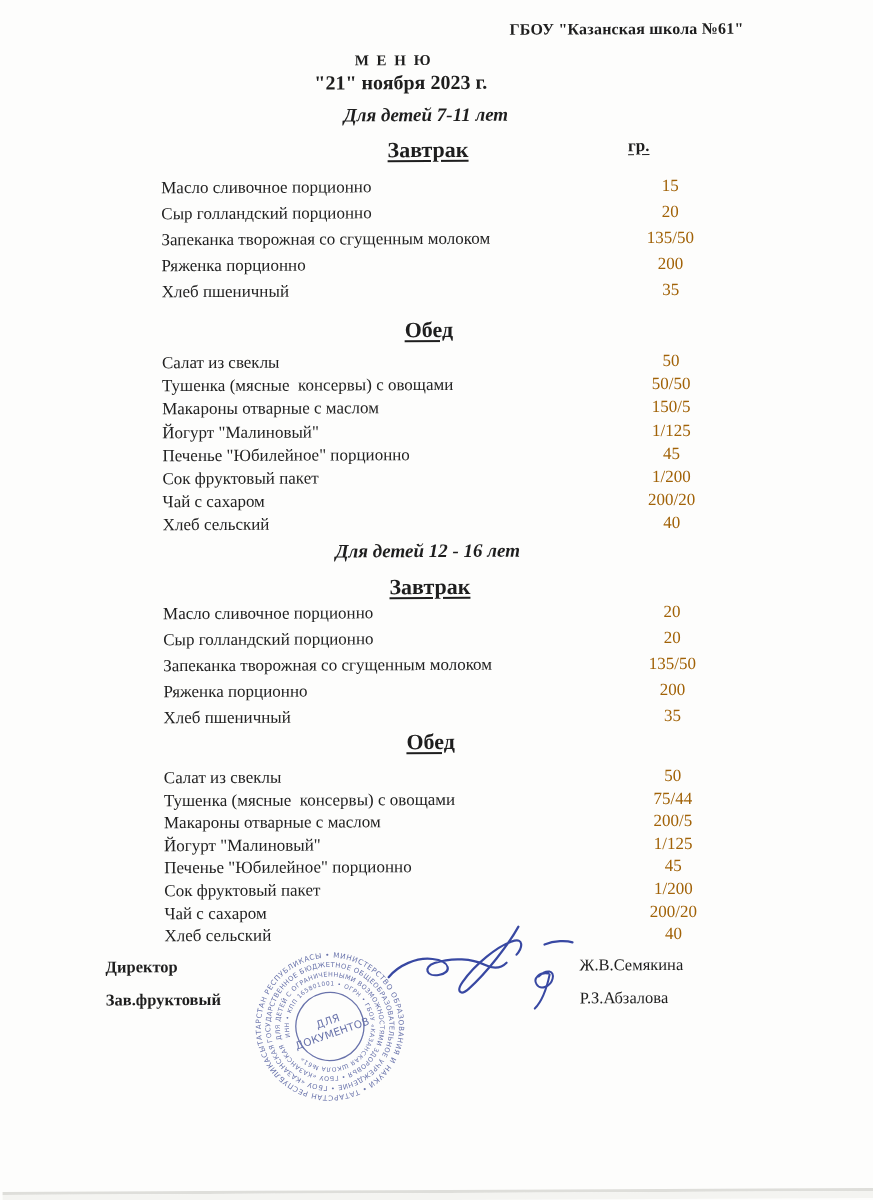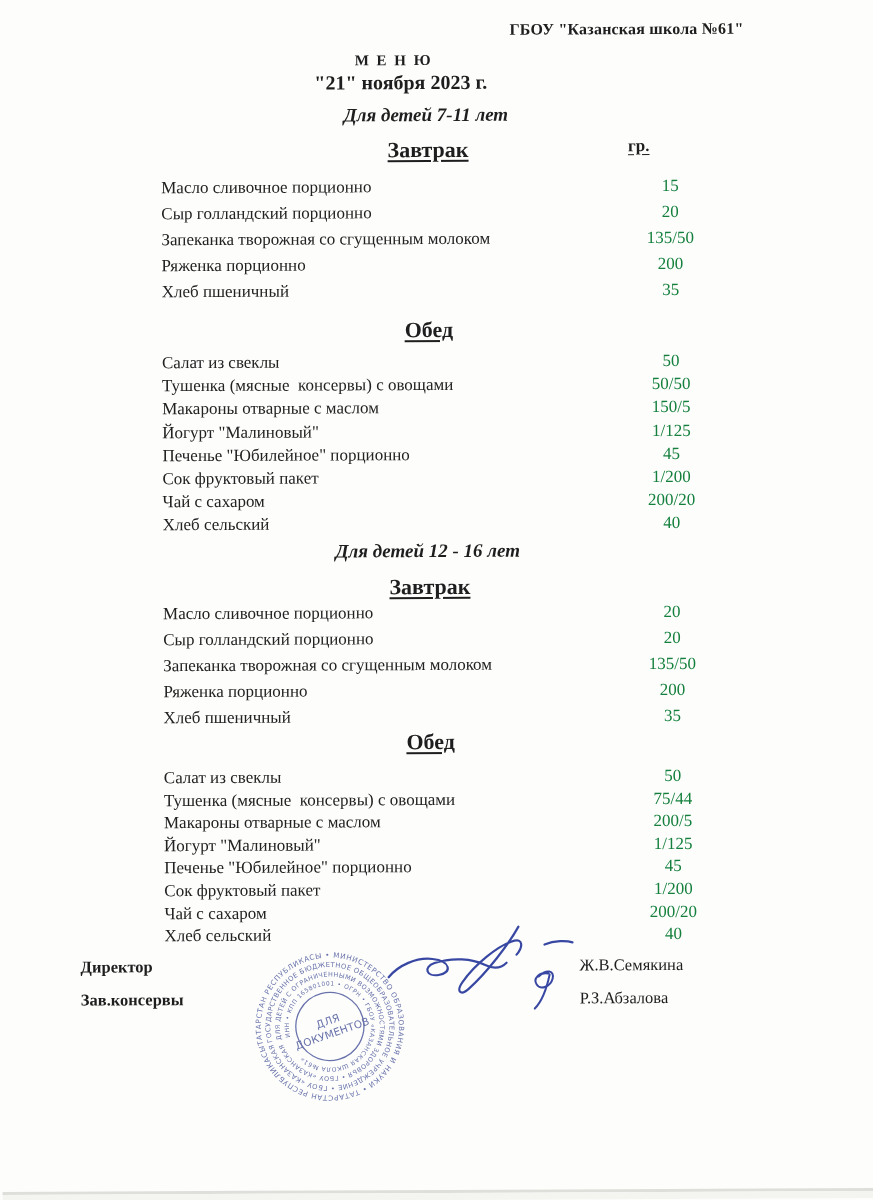--- a/index.html
+++ b/index.html
@@ -35,24 +35,24 @@
   .grams-head {
     position:absolute; left:630px; width:85px; top:0; text-align:left;
     font-size:17px; font-weight:bold; text-decoration:underline; text-underline-offset:3px;
   }
   .items { position:absolute; left:0; width:873px; }
   .row { display:flex; padding:0 121px 0 163px; }
   .lh26 .row { line-height:26px; }
   .lh23 .row { line-height:23.2px; }
   .lh225 .row { line-height:22.6px; }
   .name { flex:1; font-size:17px; white-space:pre-wrap; color:#222; }
-  .grams { flex:0 0 160px; text-align:center; font-size:17px; color:#15803d; }
+  .grams { flex:0 0 160px; text-align:center; font-size:17px; color:#a16207; }
 
   .sig-row { position:absolute; left:0; width:873px; line-height:22px; }
-  .sig-role { margin-left:79px; font-size:16.5px; font-weight:bold; }
+  .sig-role { margin-left:104px; font-size:16.5px; font-weight:bold; }
   .sig-name { position:absolute; left:578px; top:0; font-size:16.5px; font-weight:normal; }
 
   .stamp { position:absolute; left:248px; top:946px; opacity:0.88; mix-blend-mode:multiply; pointer-events:none; }
   .stamp text { font-family:"DejaVu Sans", sans-serif; }
   .ink { position:absolute; left:375px; top:915px; pointer-events:none; }
 
   .scan-edge { position:absolute; top:1190px; left:0; width:873px; height:3px; background:#dededa; }
   .scan-foot { position:absolute; top:1193px; left:0; width:873px; height:7px; background:#f4f4f1; }
 </style>
 </head>
@@ -200,21 +200,21 @@
           <span class="name">Хлеб сельский</span>
           <span class="grams">40</span>
         </div>
     </div>
 
     <div class="sig-row" style="top:955px">
       <span class="sig-role">Директор</span>
       <span class="sig-name">Ж.В.Семякина</span>
     </div>
     <div class="sig-row" style="top:988px">
-      <span class="sig-role">Зав.консервы</span>
+      <span class="sig-role">Зав.фруктовый</span>
       <span class="sig-name">Р.З.Абзалова</span>
     </div>
 
     <svg class="stamp" width="160" height="160" viewBox="-80 -80 160 160">
       <defs>
         <path id="r1" d="M -69,0 A 69,69 0 1 1 69,0 A 69,69 0 1 1 -69,0"></path>
         <path id="r2" d="M -59.5,0 A 59.5,59.5 0 1 1 59.5,0 A 59.5,59.5 0 1 1 -59.5,0"></path>
         <path id="r3" d="M -50,0 A 50,50 0 1 1 50,0 A 50,50 0 1 1 -50,0"></path>
         <path id="r4" d="M -41,0 A 41,41 0 1 1 41,0 A 41,41 0 1 1 -41,0"></path>
       </defs>

